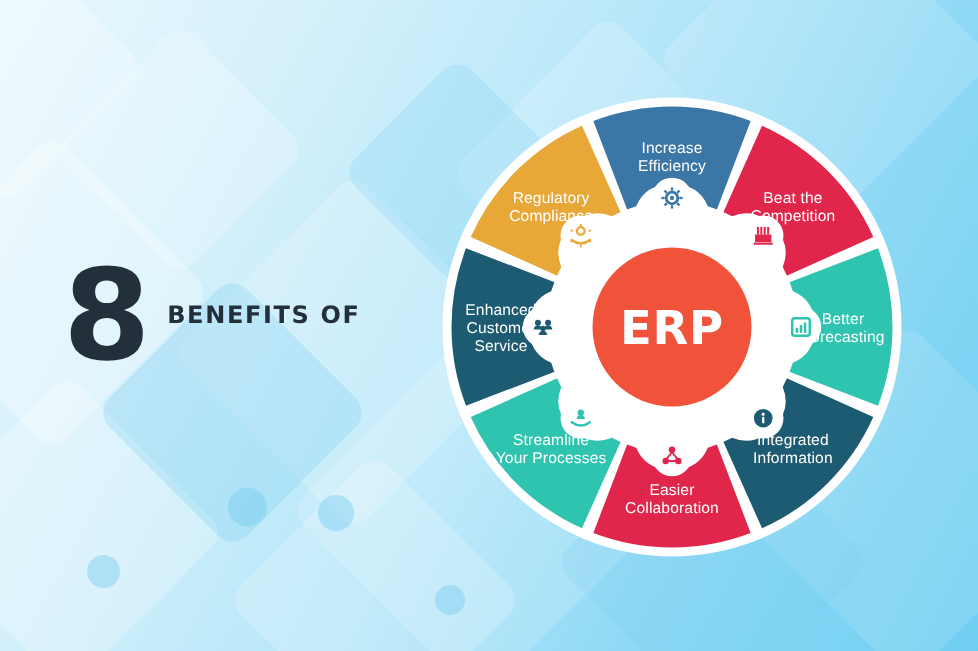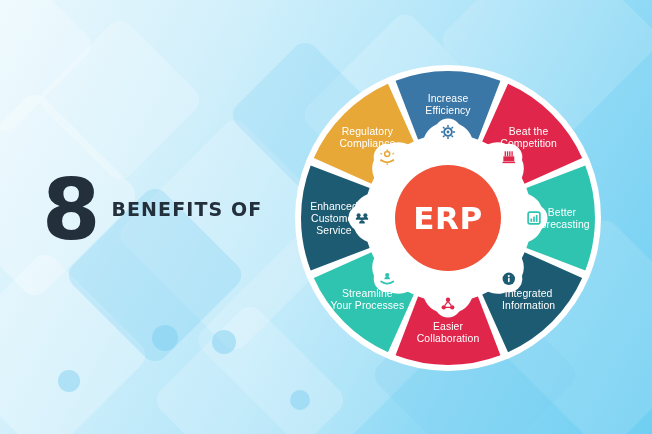--- a/index.html
+++ b/index.html
@@ -25,21 +25,21 @@
     display:flex;align-items:center;gap:14px;
   }
   .big-num{
     font-size:84px;line-height:1;font-weight:700;
     color:#23303c;letter-spacing:-3px;
     font-family:"DejaVu Sans", sans-serif;
   }
   .title-lines{
     display:flex;flex-direction:column;justify-content:center;
     color:#23303c;font-weight:700;letter-spacing:1.1px;
-    font-size:19px;line-height:1.14;text-transform:uppercase;
+    font-size:16px;line-height:1.14;text-transform:uppercase;
     font-family:"DejaVu Sans", sans-serif;
   }
   .title-lines span{display:block;white-space:nowrap;}
   .t-bold-erp{font-weight:700;}
 
   
   #wheel-wrap{
     position:absolute;left:292px;top:62px;width:312px;height:312px;
   }
   #wheel-svg{display:block;width:312px;height:312px;}

